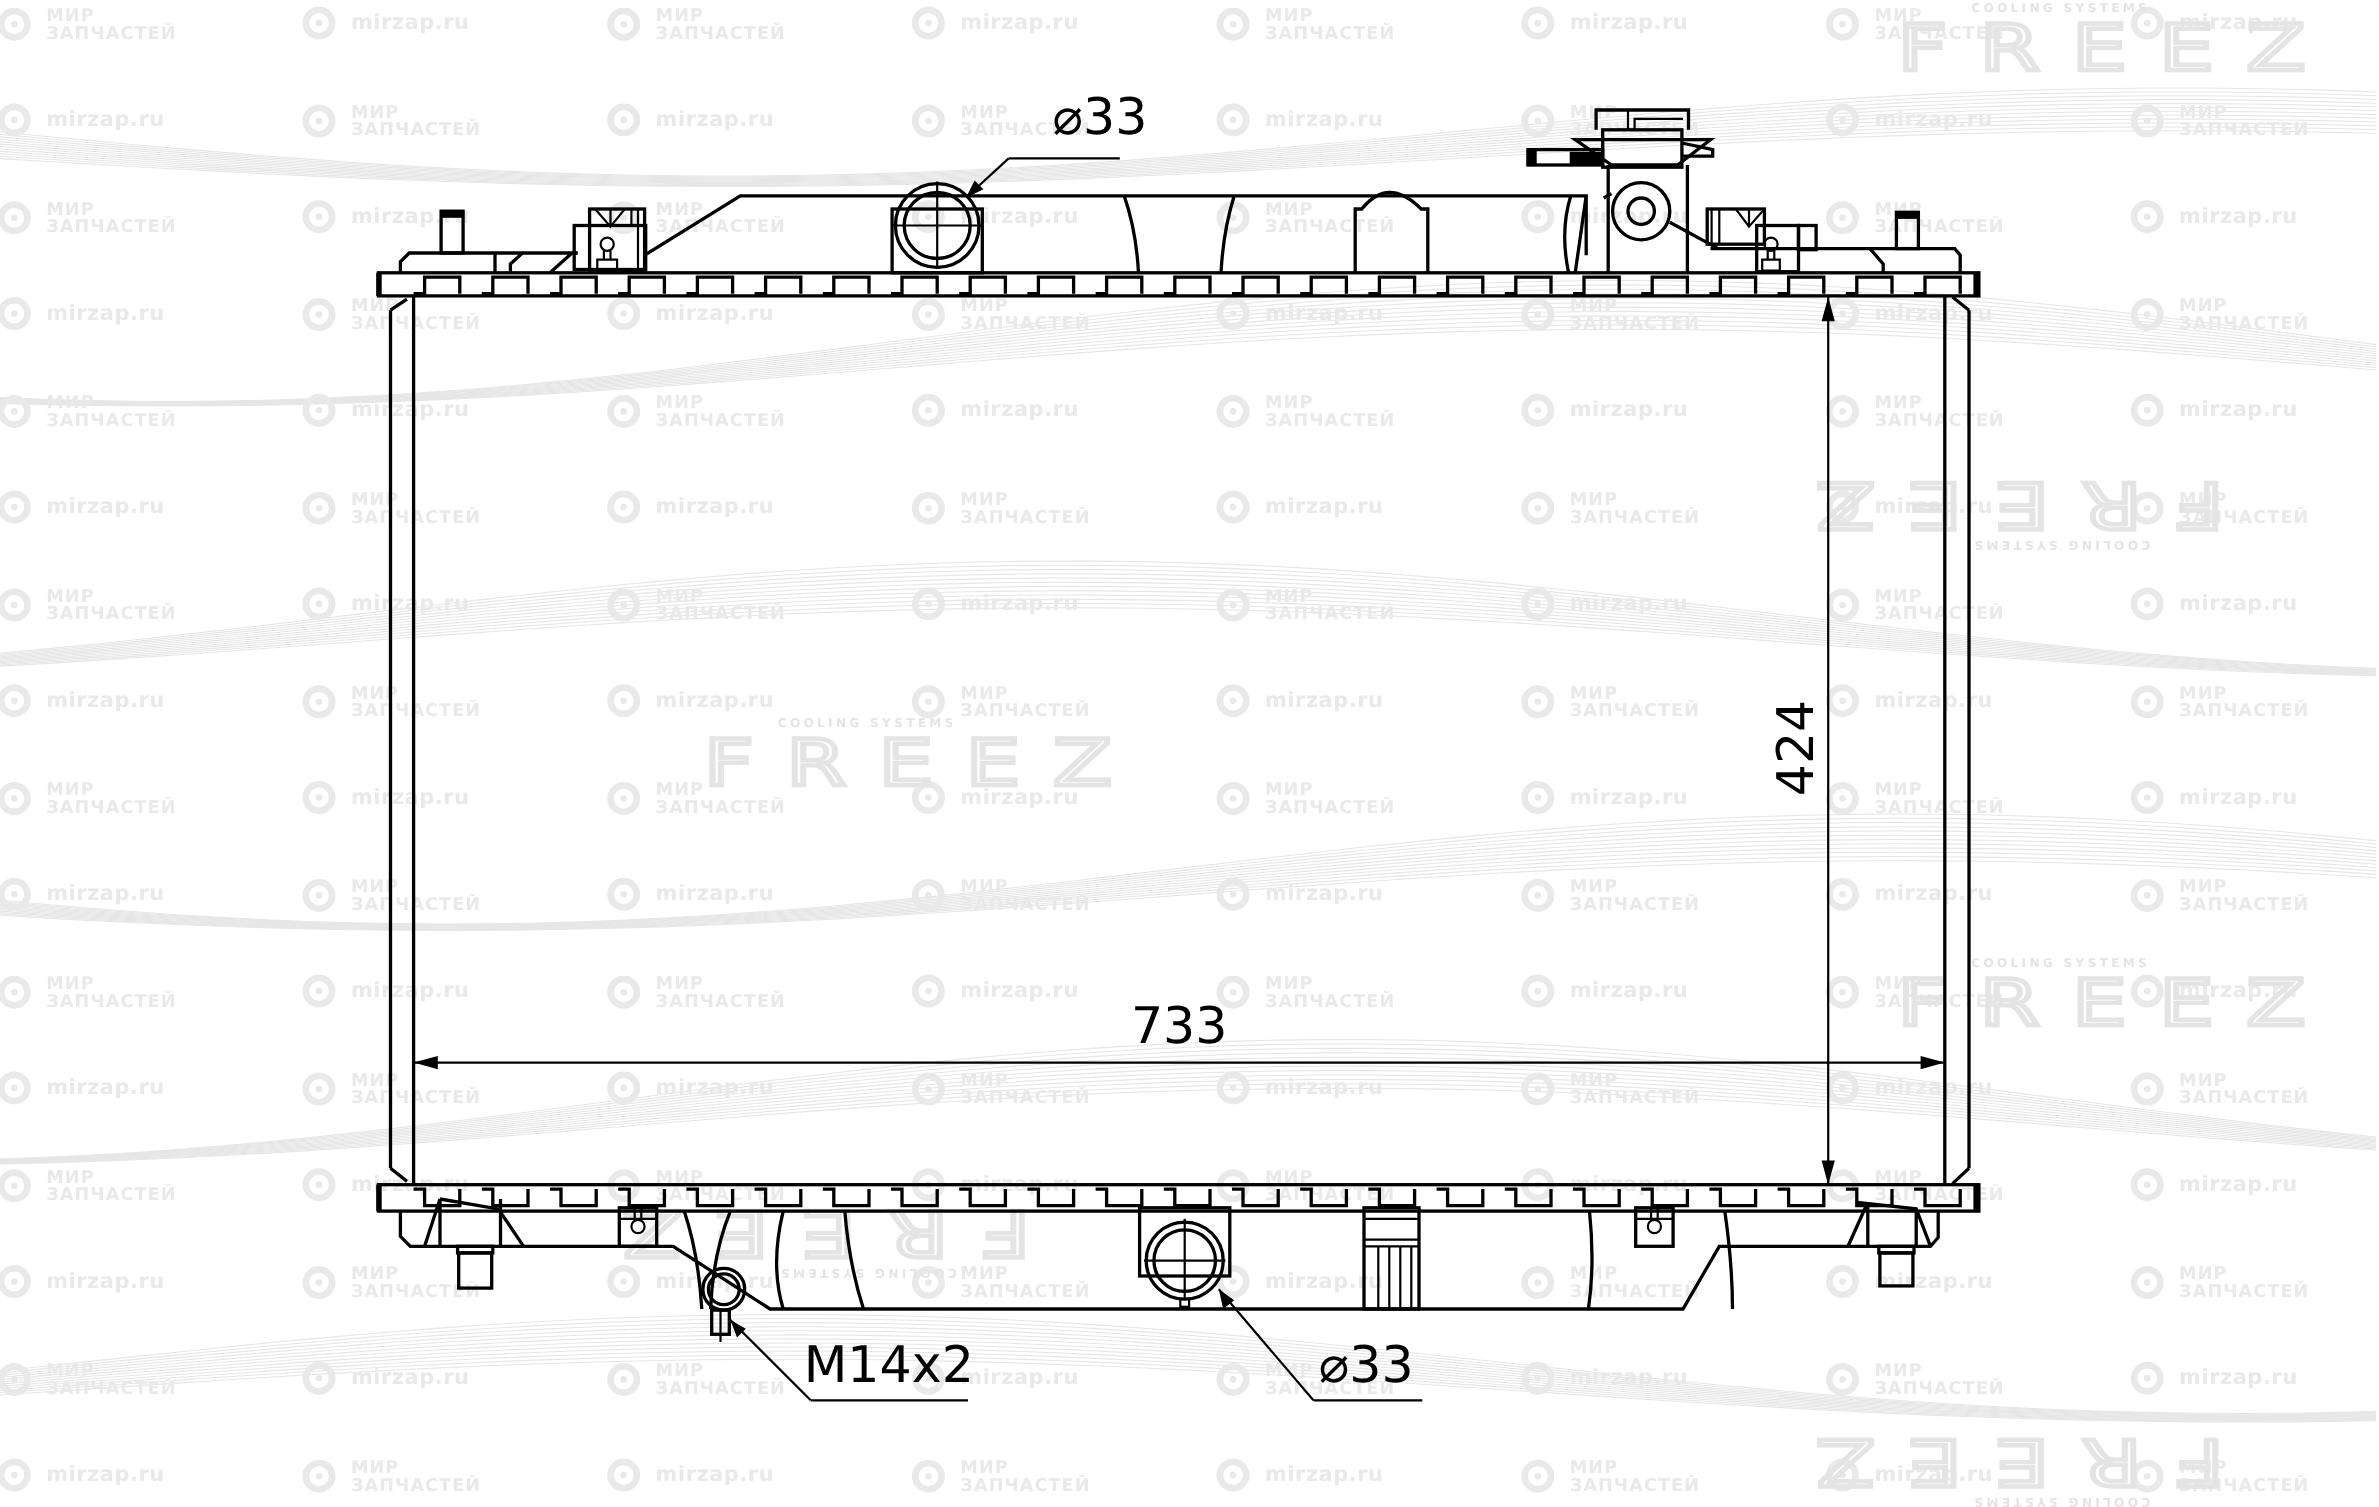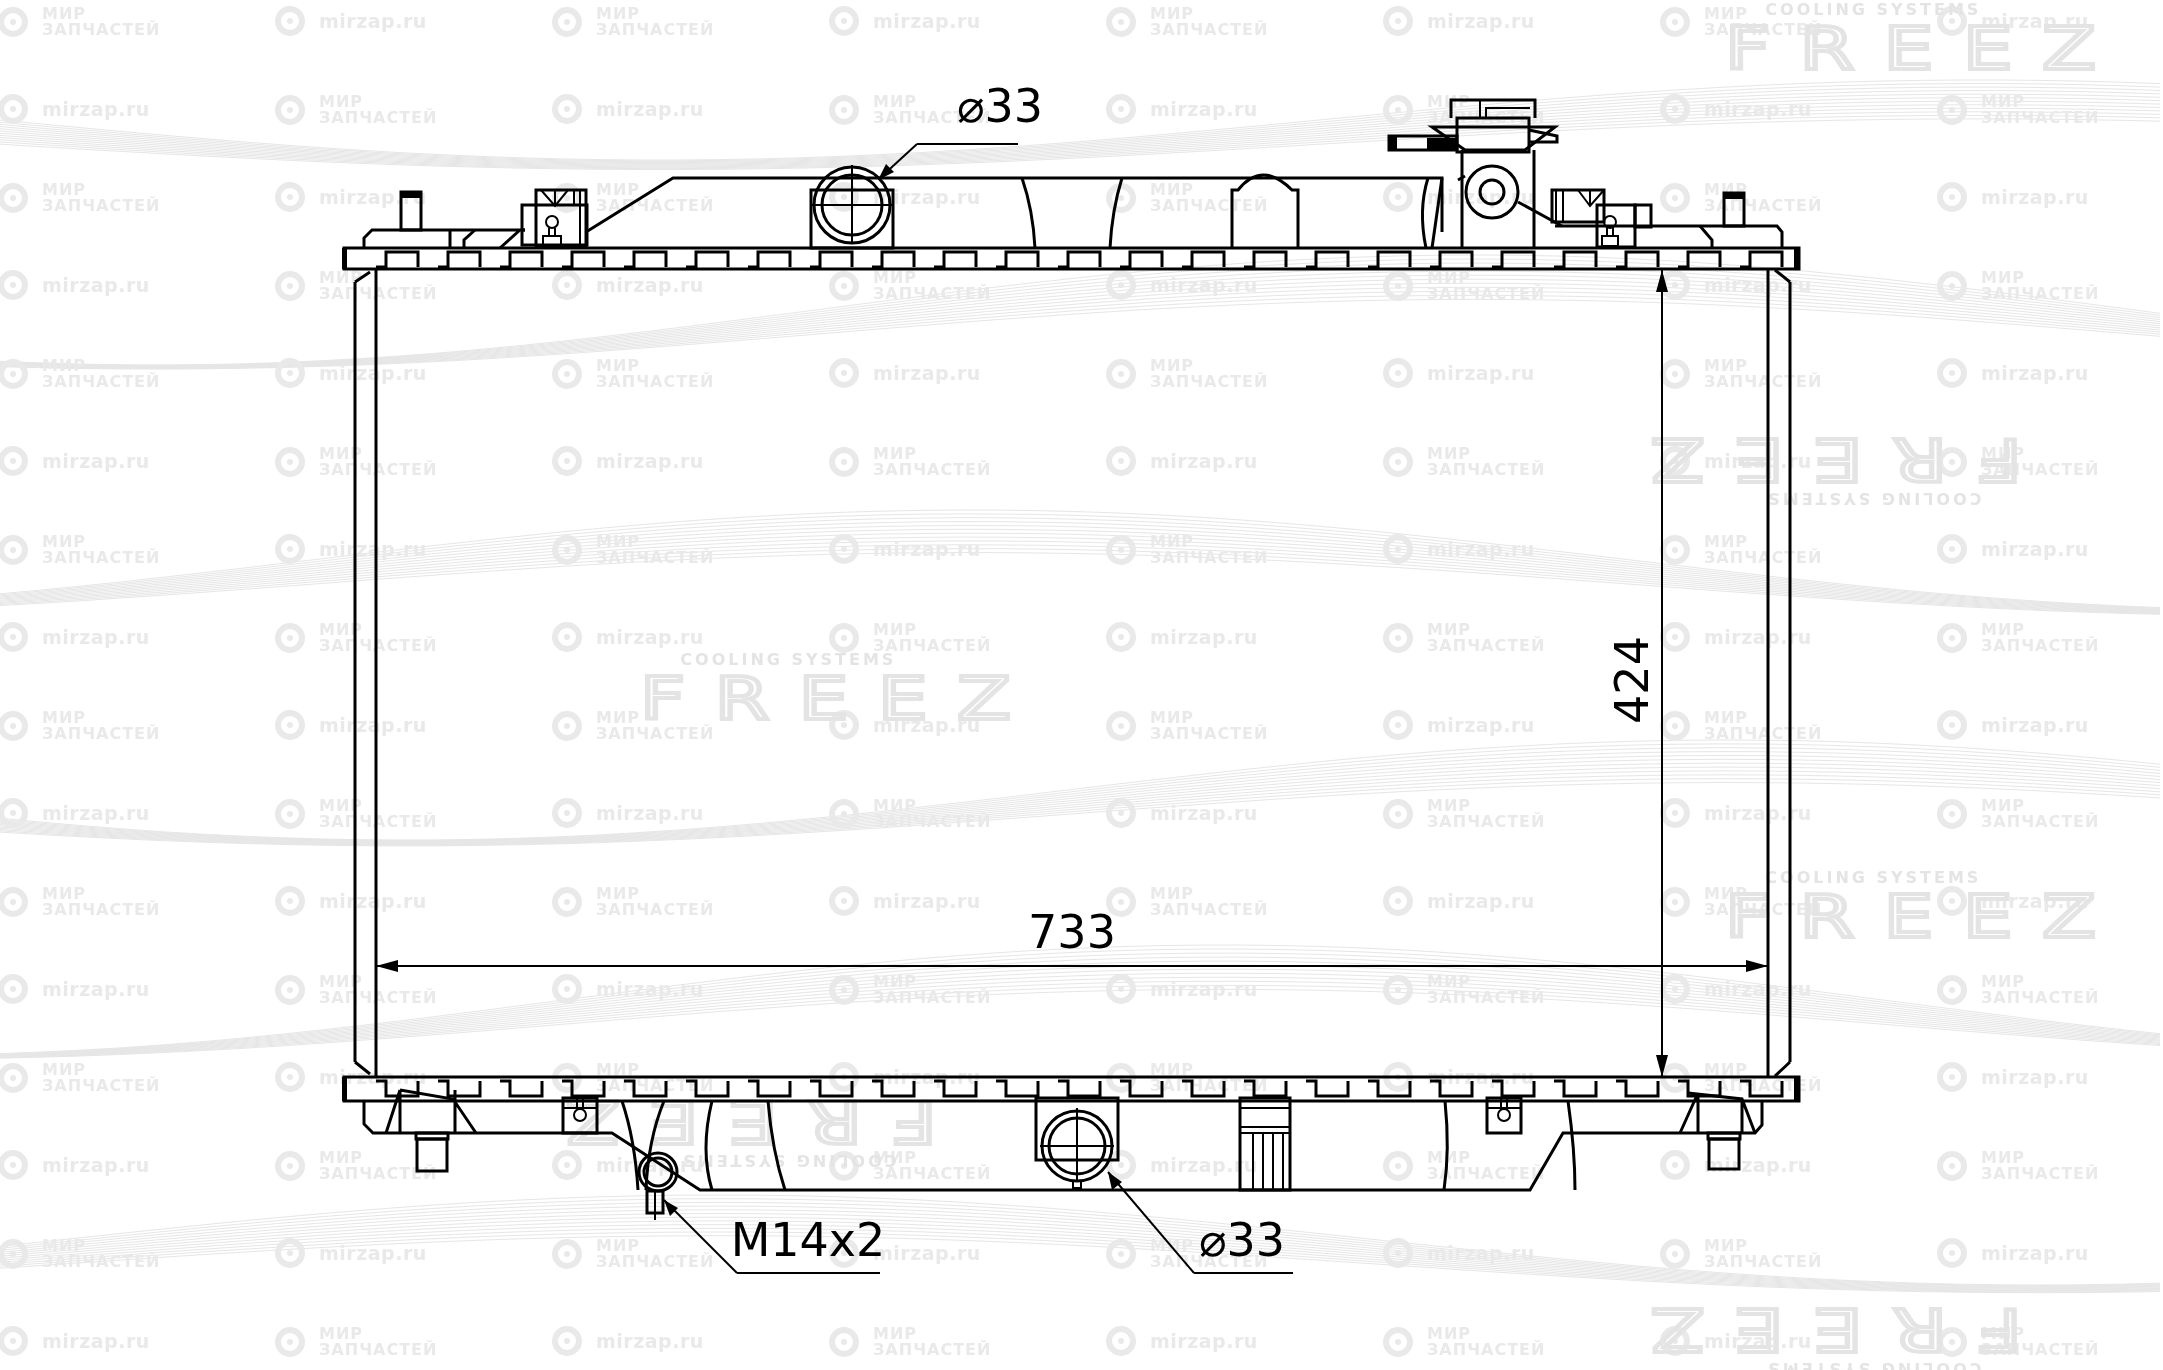--- a/index.html
+++ b/index.html
@@ -6,21 +6,21 @@
   body { width: 2163px; height: 1370px; overflow: hidden; position: relative; font-family: "Liberation Sans", sans-serif; }
   #stage { position: absolute; left: 0; top: 0; width: 1921px; height: 1370px; }
   .wm-layer { position: absolute; left: 0; top: 0; width: 2163px; height: 1370px; pointer-events: none; }
   .wm { position: absolute; color: #e9e9e9; font-family: "DejaVu Sans", sans-serif; font-weight: bold; line-height: 1; }
   .wm .pin { display: inline-block; width: 30px; height: 30px; border: 6px solid #e9e9e9; border-radius: 50%; box-sizing: border-box; vertical-align: middle; margin-right: 14px; position: relative; }
   .wm .pin::after { content: ""; position: absolute; left: 6px; top: 6px; width: 6px; height: 6px; border-radius: 50%; background: #e9e9e9; }
   .wm .stack { display: inline-block; vertical-align: middle; font-size: 16px; letter-spacing: 1px; }
   .wm.site .txt { font-size: 19px; vertical-align: middle; letter-spacing: 0.5px; }
   .freez { position: absolute; color: #e4e4e4; font-family: "DejaVu Sans", sans-serif; font-weight: bold; letter-spacing: 22px; line-height: 1; text-align: center; }
   .freez .big { font-size: 58px; display: block; transform: scaleX(1.35); transform-origin: left center; font-weight: normal; -webkit-text-stroke: 4px #e4e4e4; color: transparent; }
-  .freez .small { font-size: 16px; letter-spacing: 3px; display: block; margin-bottom: 2px; }
+  .freez .small { font-size: 11px; letter-spacing: 3px; display: block; margin-bottom: 2px; }
   .freez.flip { transform: rotate(180deg); }
   .dim { font-family: "DejaVu Sans", sans-serif; font-size: 46px; fill: #000; }
   .stroke { stroke: #000; fill: none; stroke-width: 3; }
   .thin { stroke: #000; fill: none; stroke-width: 2; }
   .wave { stroke: #e6e6e6; fill: none; stroke-width: 1; }
 </style>
 </head>
 <body>
 
 <div id="stage">

